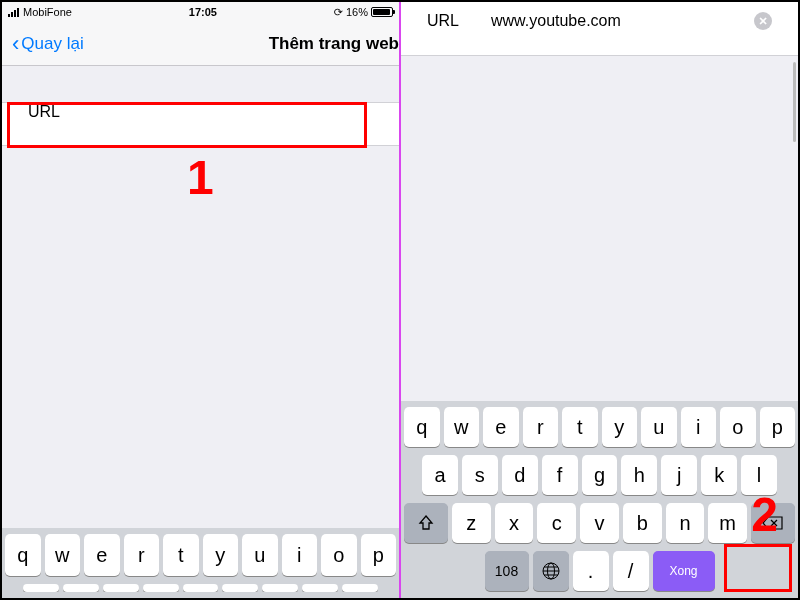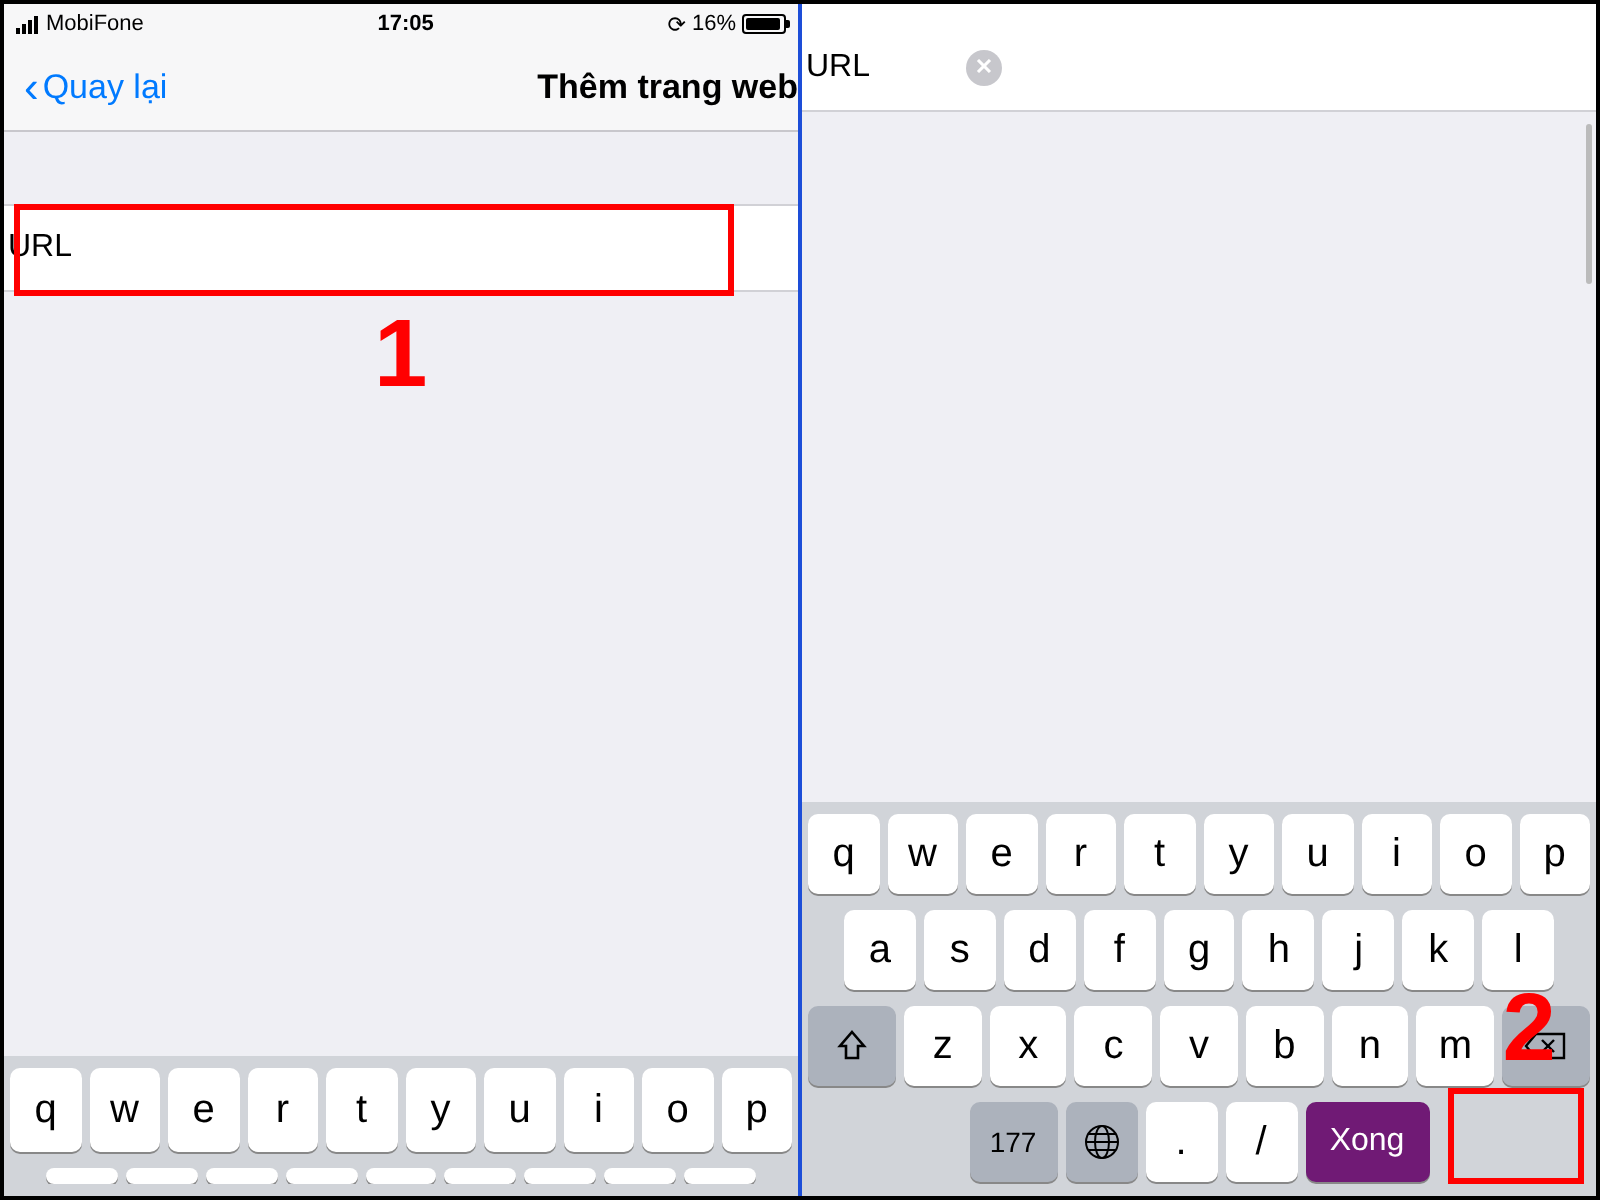--- a/index.html
+++ b/index.html
@@ -1,55 +1,55 @@
 <!DOCTYPE html>
 <html><head>
 <meta charset="utf-8">
 <style>
   * { box-sizing: border-box; margin: 0; padding: 0; }
   body { font-family: -apple-system, "Helvetica Neue", Arial, sans-serif; background: #fff; }
   .container { width: 800px; height: 600px; display: flex; border: 2px solid #000; position: relative; overflow: hidden; }
   .panel { flex: 1; background: #efeff4; display: flex; flex-direction: column; position: relative; overflow: hidden; }
-  .panel-left { border-right: 2px solid #1d4ed8; }
+  .panel-left { border-right: 2px solid #d946ef; }
   
   .status-bar { height: 20px; background: #f7f7f8; display: flex; align-items: center; padding: 0 6px; font-size: 11px; font-weight: 500; color: #000; }
   .status-left { display: flex; align-items: center; gap: 4px; }
   .status-center { flex: 1; text-align: center; font-weight: 600; }
   .status-right { display: flex; align-items: center; gap: 3px; }
   .signal { display: flex; align-items: flex-end; gap: 1px; height: 10px; }
   .signal span { width: 2px; background: #000; }
   .signal span:nth-child(1){height:3px}.signal span:nth-child(2){height:5px}.signal span:nth-child(3){height:7px}.signal span:nth-child(4){height:9px}
   .battery { width: 22px; height: 10px; border: 1px solid #000; border-radius: 2px; position: relative; }
   .battery::after { content:''; position:absolute; right:-3px; top:2px; width:2px; height:4px; background:#000; border-radius:0 1px 1px 0; }
   .battery-fill { position:absolute; left:1px; top:1px; bottom:1px; width:85%; background:#000; border-radius:1px; }
   
   .nav-bar { height: 44px; background: #f7f7f8; border-bottom: 1px solid #c8c7cc; display:flex; align-items:center; padding: 0 10px; position:relative; }
   .nav-back { color:#007aff; font-size:17px; display:flex; align-items:center; gap:2px; }
   .nav-title { position:absolute; left:0; right:0; text-align:right; font-size:17px; font-weight:600; color:#000; pointer-events:none; }
   .chevron-l { font-size:22px; font-weight:300; }
   
-  .url-row { margin-top: 36px; height: 44px; background:#fff; border-top:1px solid #d1d1d6; border-bottom:1px solid #d1d1d6; display:flex; align-items:center; padding: 0 2px; font-size:16px; }
+  .url-row { margin-top: 36px; height: 44px; background:#fff; border-top:1px solid #d1d1d6; border-bottom:1px solid #d1d1d6; display:flex; align-items:flex-start; padding: 0 26px; font-size:16px; }
   .url-label { width: 80px; color:#000; }
   .url-input { flex:1; border:none; outline:none; font-size:16px; color:#000; background:transparent; }
   .url-input::placeholder { color:#8e8e93; }
   .clear-btn { width:18px; height:18px; border-radius:50%; background:#c7c7cc; color:#fff; display:flex; align-items:center; justify-content:center; font-size:11px; font-weight:bold; }
   
   .highlight-box { position:absolute; border:3px solid #ff0000; pointer-events:none; }
   .highlight-1 { left:5px; top:100px; width:360px; height:46px; }
   .annot { position:absolute; color:#ff0000; font-size:48px; font-weight:bold; font-family: Arial; }
   .annot-1 { left:185px; top:148px; }
   .highlight-2 { right:6px; bottom:6px; width:68px; height:48px; }
   .annot-2 { right:20px; bottom:56px; }
   
   .keyboard { margin-top:auto; background:#d1d4d9; padding:6px 3px 3px; }
   .kb-row { display:flex; gap:4px; margin-bottom:8px; justify-content:center; }
   .key { background:#fff; border-radius:5px; box-shadow:0 1px 0 #888; height:40px; display:flex; align-items:center; justify-content:center; font-size:20px; color:#000; flex:1; }
   .key-sp { background:#acb2bc; }
   .key-sp.shift, .key-sp.del { flex: 0 0 44px; }
-  .key-done { background:#701a75; color:#fff; font-size:16px; flex: 0 0 62px; }
+  .key-done { background:#8b5cf6; color:#fff; font-size:12px; flex: 0 0 62px; }
   .key-123 { flex: 0 0 44px; font-size:14px; }
   .key-globe { flex: 0 0 36px; }
   .key-dot { flex: 0 0 36px; }
   .key-slash { flex: 0 0 36px; }
   .key-com { flex: 0 0 60px; font-size:15px; }
   .row2 { padding: 0 18px; }
   
   .kb-left { background:#d1d4d9; padding:6px 3px; }
   .kb-left .key { height:42px; }
   
@@ -124,20 +124,21 @@
           <div class="key" style="height: 8px; overflow: hidden;"></div>
           <div class="key" style="height: 8px; overflow: hidden;"></div>
         </div>
     </div>
   </div>
 
   <div class="panel">
     <div style="height:10px;background:#fff"></div>
     <div class="url-row" style="margin-top:0;border-top:none;background:#fff">
       <div class="url-label" style="width:64px">URL</div>
+      <input class="url-input" style="color: rgb(0, 0, 0);" id="rightInput" value="www.youtube.com">
       <span class="cursor"></span>
       <div style="width:14px"></div>
       <div class="clear-btn">✕</div>
     </div>
     <div class="scrollbar"></div>
 
     <div style="flex:1"></div>
     <div class="keyboard">
       <div class="kb-row" id="kbR1">
           <div class="key">q</div>
@@ -177,21 +178,21 @@
           <div class="key">m</div>
           <div class="key key-sp del">
             <svg width="22" height="16" viewBox="0 0 22 16">
               <path d="M6 2 L20 2 L20 14 L6 14 L1 8 Z" fill="none" stroke="#000" stroke-width="1.2"></path>
               <line x1="9" y1="5" x2="15" y2="11" stroke="#000" stroke-width="1.2"></line>
               <line x1="15" y1="5" x2="9" y2="11" stroke="#000" stroke-width="1.2"></line>
             </svg>
           </div>
         </div>
       <div class="kb-row" style="margin-bottom:4px">
-        <div class="key key-sp key-123">177</div>
+        <div class="key key-sp key-123">108</div>
         <div class="key key-sp key-globe">
           <svg width="20" height="20" viewBox="0 0 20 20">
               <circle cx="10" cy="10" r="8" fill="none" stroke="#000" stroke-width="1"></circle>
               <ellipse cx="10" cy="10" rx="3.5" ry="8" fill="none" stroke="#000" stroke-width="1"></ellipse>
               <line x1="2" y1="10" x2="18" y2="10" stroke="#000" stroke-width="1"></line>
               <line x1="3" y1="6" x2="17" y2="6" stroke="#000" stroke-width="1"></line>
               <line x1="3" y1="14" x2="17" y2="14" stroke="#000" stroke-width="1"></line>
             </svg>
         </div>
         <div class="key key-dot">.</div>

